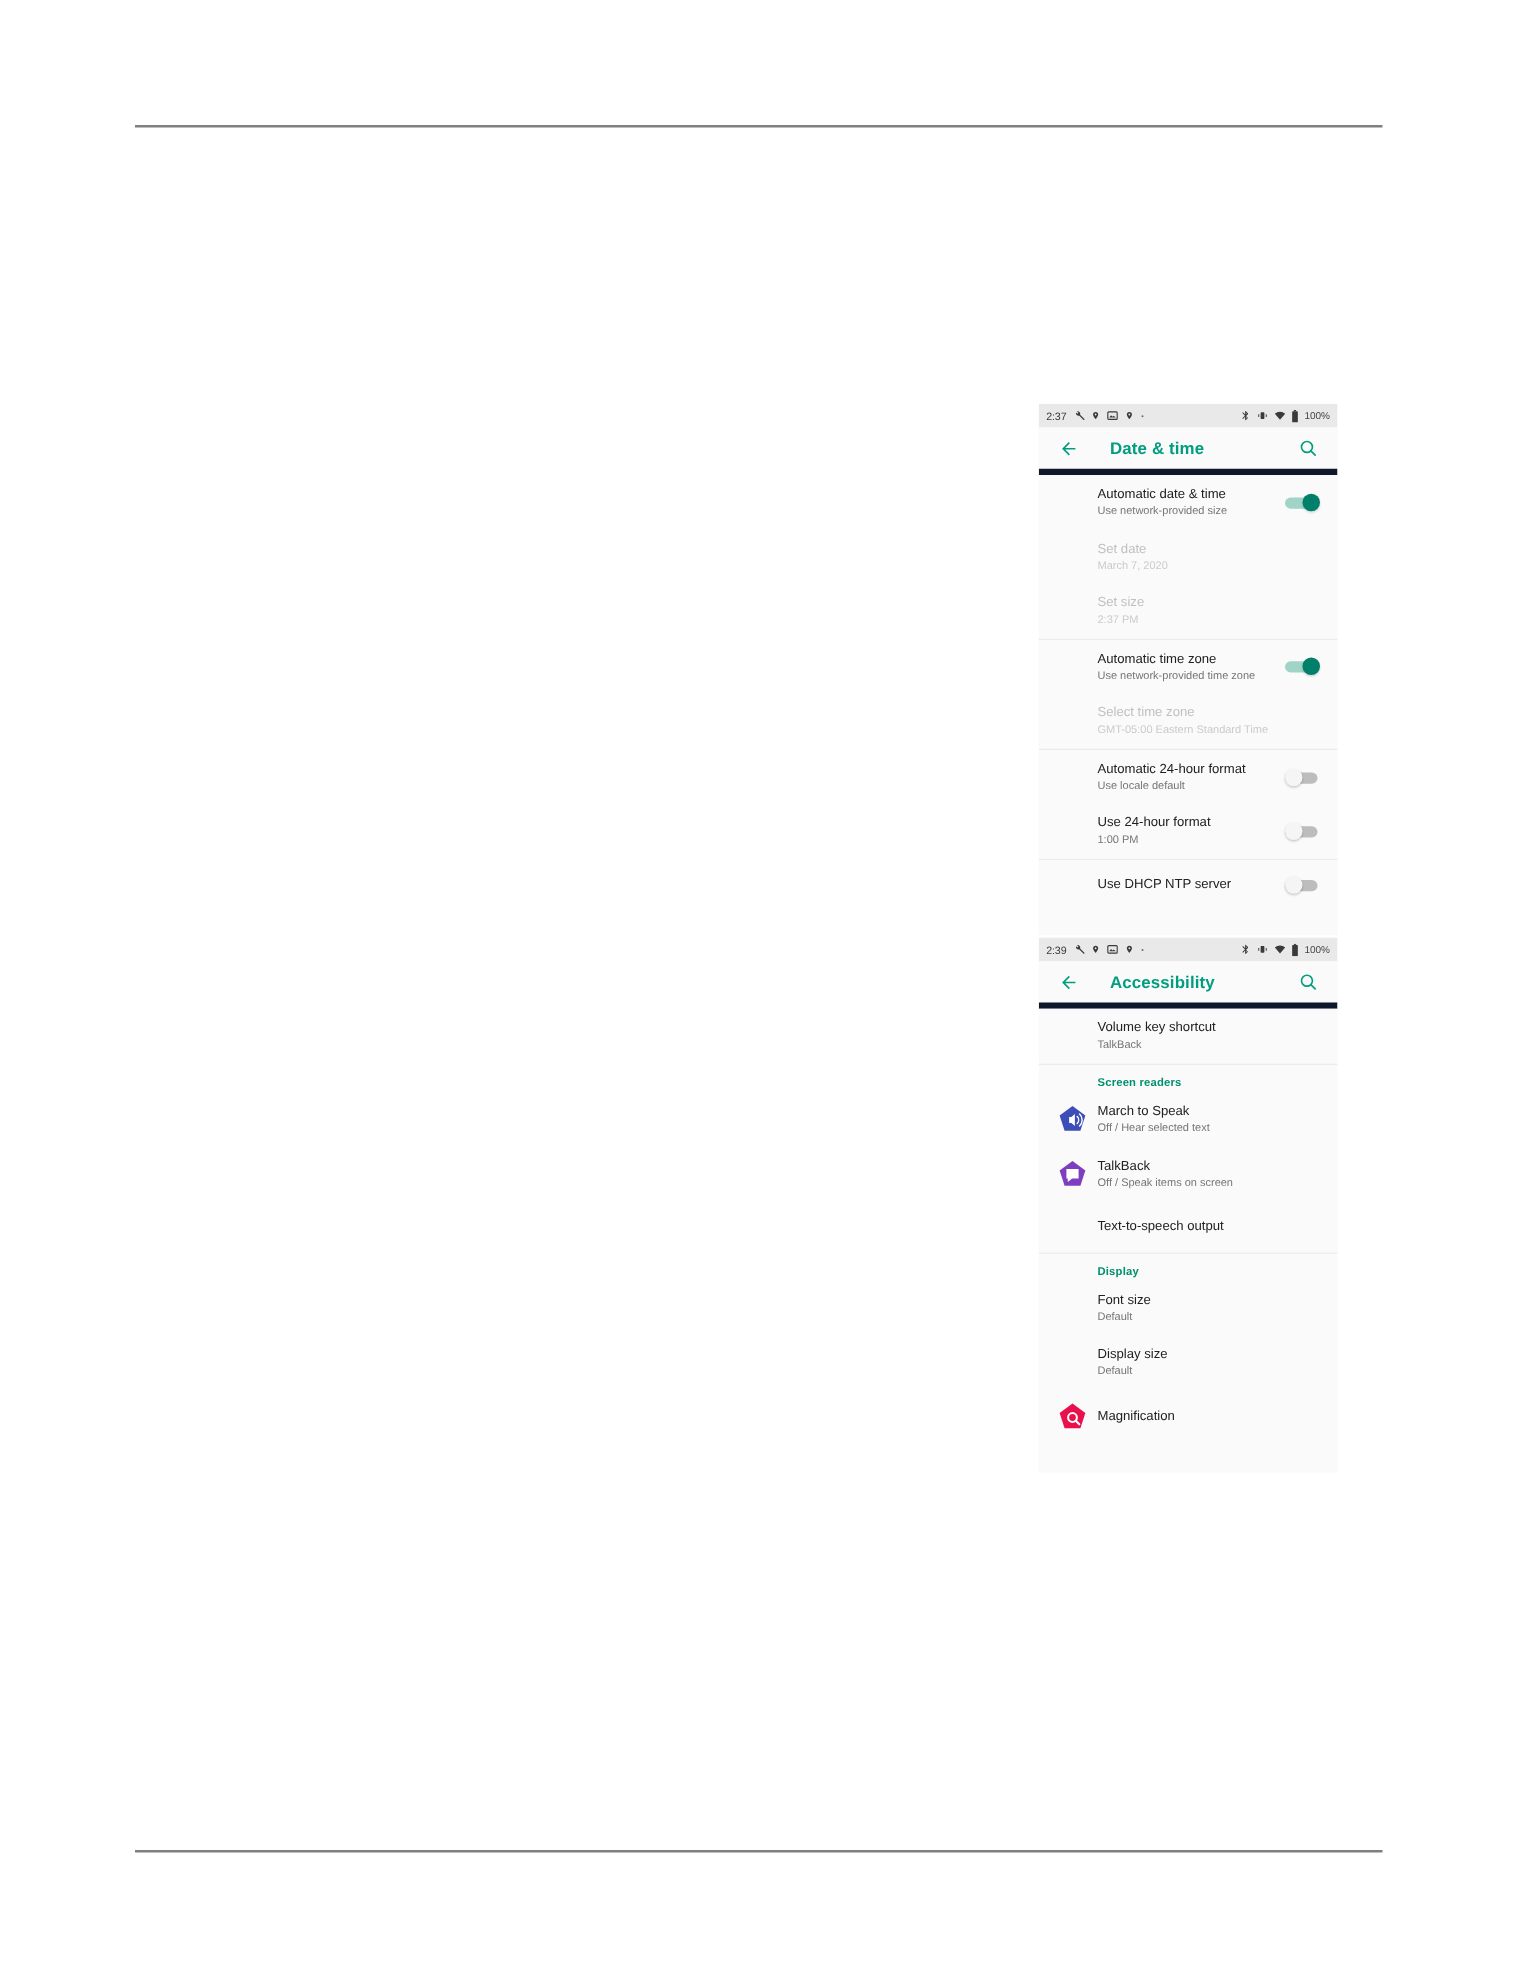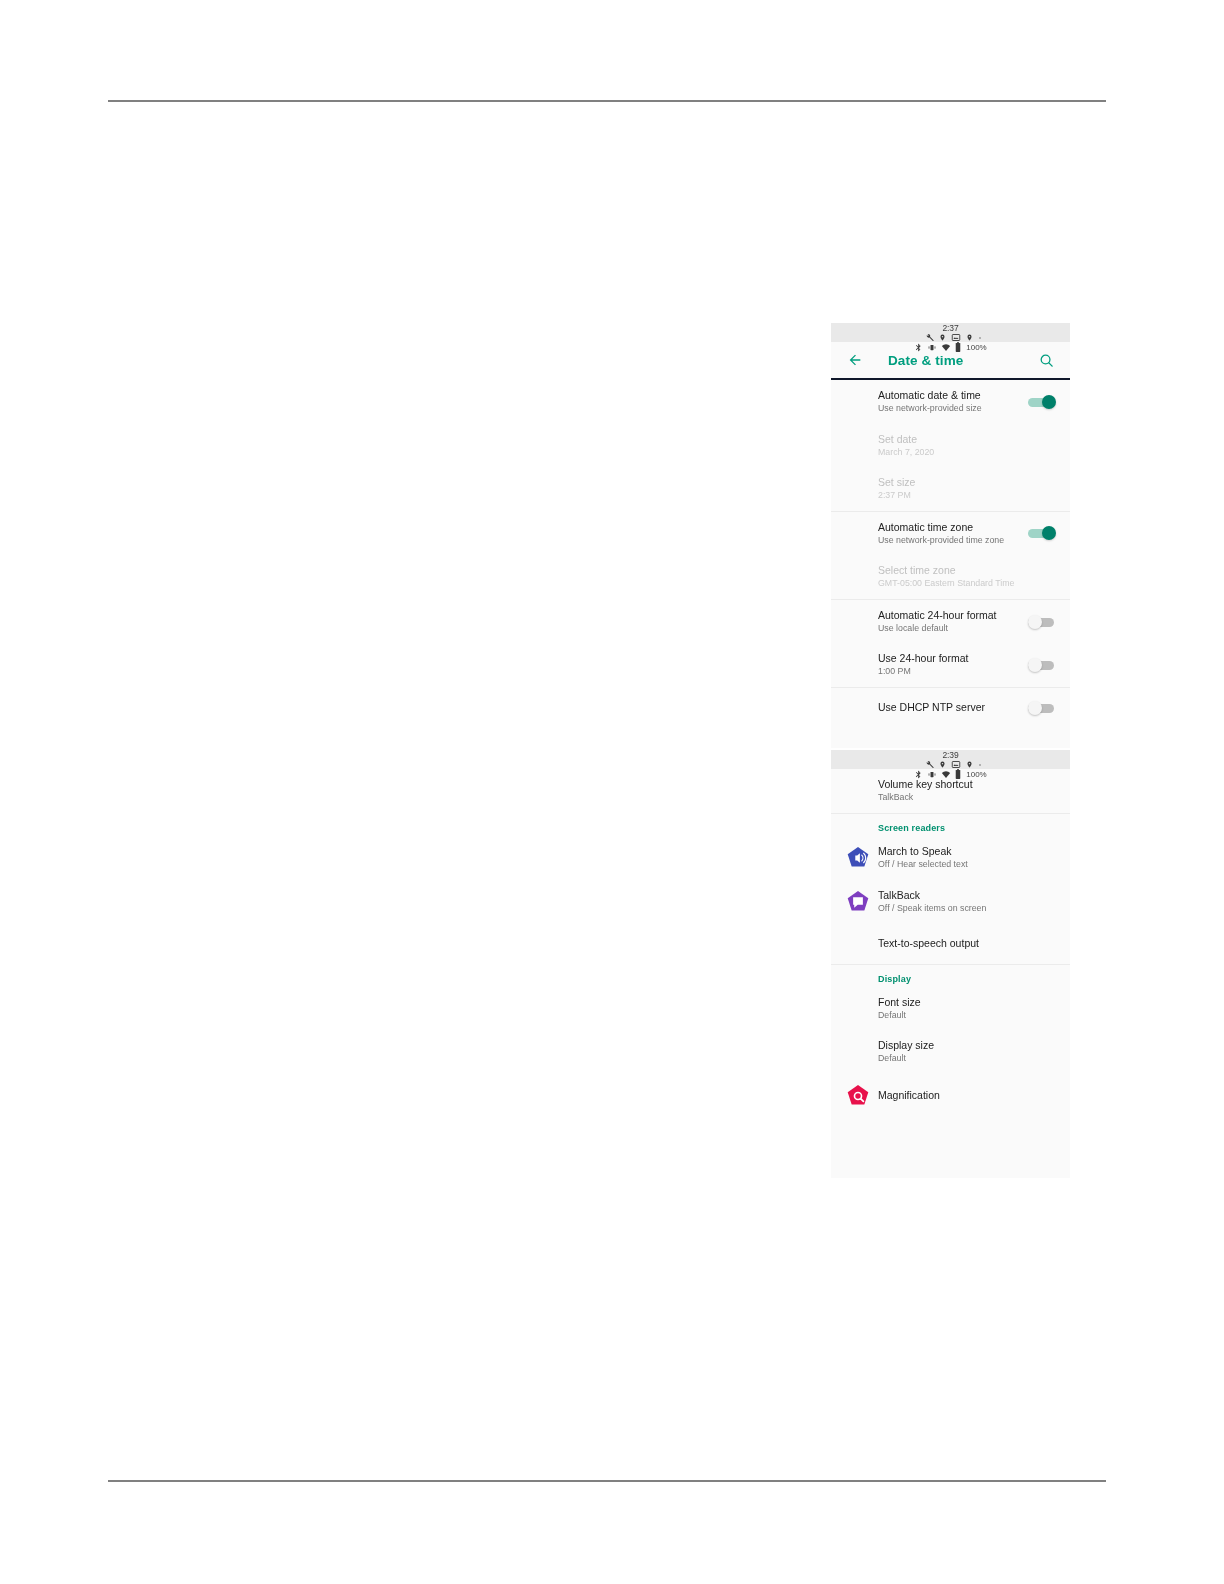--- a/index.html
+++ b/index.html
@@ -39,21 +39,20 @@
   
   .statusbar {
     height: 19px;
     background: #e9e9e9;
     display: flex;
     align-items: center;
     padding: 0 6px;
     box-sizing: border-box;
     font-size: 8.5px;
     color: #3a3a3a;
-    flex-direction: column;
   }
   .sb-time { font-size: 8.5px; color: #3c3c3c; letter-spacing: -0.1px; }
   .sb-left-icons {
     display: flex;
     align-items: center;
     gap: 5px;
     margin-left: 6px;
   }
   .sb-spacer { flex: 1; }
   .sb-right-icons {
@@ -65,21 +64,21 @@
   .sb-ico { display: block; }
 
   
   .appbar {
     height: 38px;
     background: #fafafa;
     display: flex;
     align-items: center;
     padding: 0 14px 0 13px;
     box-sizing: border-box;
-    border-bottom: 2px solid #0f172a;
+    border-bottom: 5px solid #0f172a;
   }
   .appbar-back { width: 22px; height: 22px; display:flex; align-items:center; justify-content:center; }
   .appbar-title {
     flex: 1;
     margin-left: 22px;
     font-size: 13.5px;
     font-weight: bold;
     color: #009e7f;
     letter-spacing: 0.1px;
   }
@@ -380,20 +379,34 @@
       <span>
         <svg class="sb-ico" width="6" height="10" viewBox="0 0 12 22">
             <rect x="4" y="0" width="4" height="2" fill="#3a3a3a"></rect>
             <rect x="1" y="2" width="10" height="20" rx="1.5" fill="#3a3a3a"></rect>
           </svg>
       </span>
       <span class="sb-batt-pct">100%</span>
     </span>
   </div>
 
+  <div class="appbar">
+    <span class="appbar-back">
+      <svg width="16" height="16" viewBox="0 0 24 24">
+          <path fill="#009e7f" d="M20 11H7.8l5.6-5.6L12 4l-8 8 8 8 1.4-1.4L7.8 13H20z"></path>
+        </svg>
+    </span>
+    <span class="appbar-title">Accessibility</span>
+    <span class="appbar-search">
+      <svg width="15" height="15" viewBox="0 0 24 24">
+          <path fill="none" stroke="#009e7f" stroke-width="2.1" d="M10.5 3.5a7 7 0 1 1 0 14 7 7 0 0 1 0-14z"></path>
+          <path stroke="#009e7f" stroke-width="2.2" stroke-linecap="round" d="M15.8 15.8L21 21"></path>
+        </svg>
+    </span>
+  </div>
 
   <div class="slist">
 
     <div class="sgroup">
       <div class="srow">
         <div class="srow-texts">
           <div class="srow-title">Volume key shortcut</div>
           <div class="srow-sub">TalkBack</div>
         </div>
       </div>

